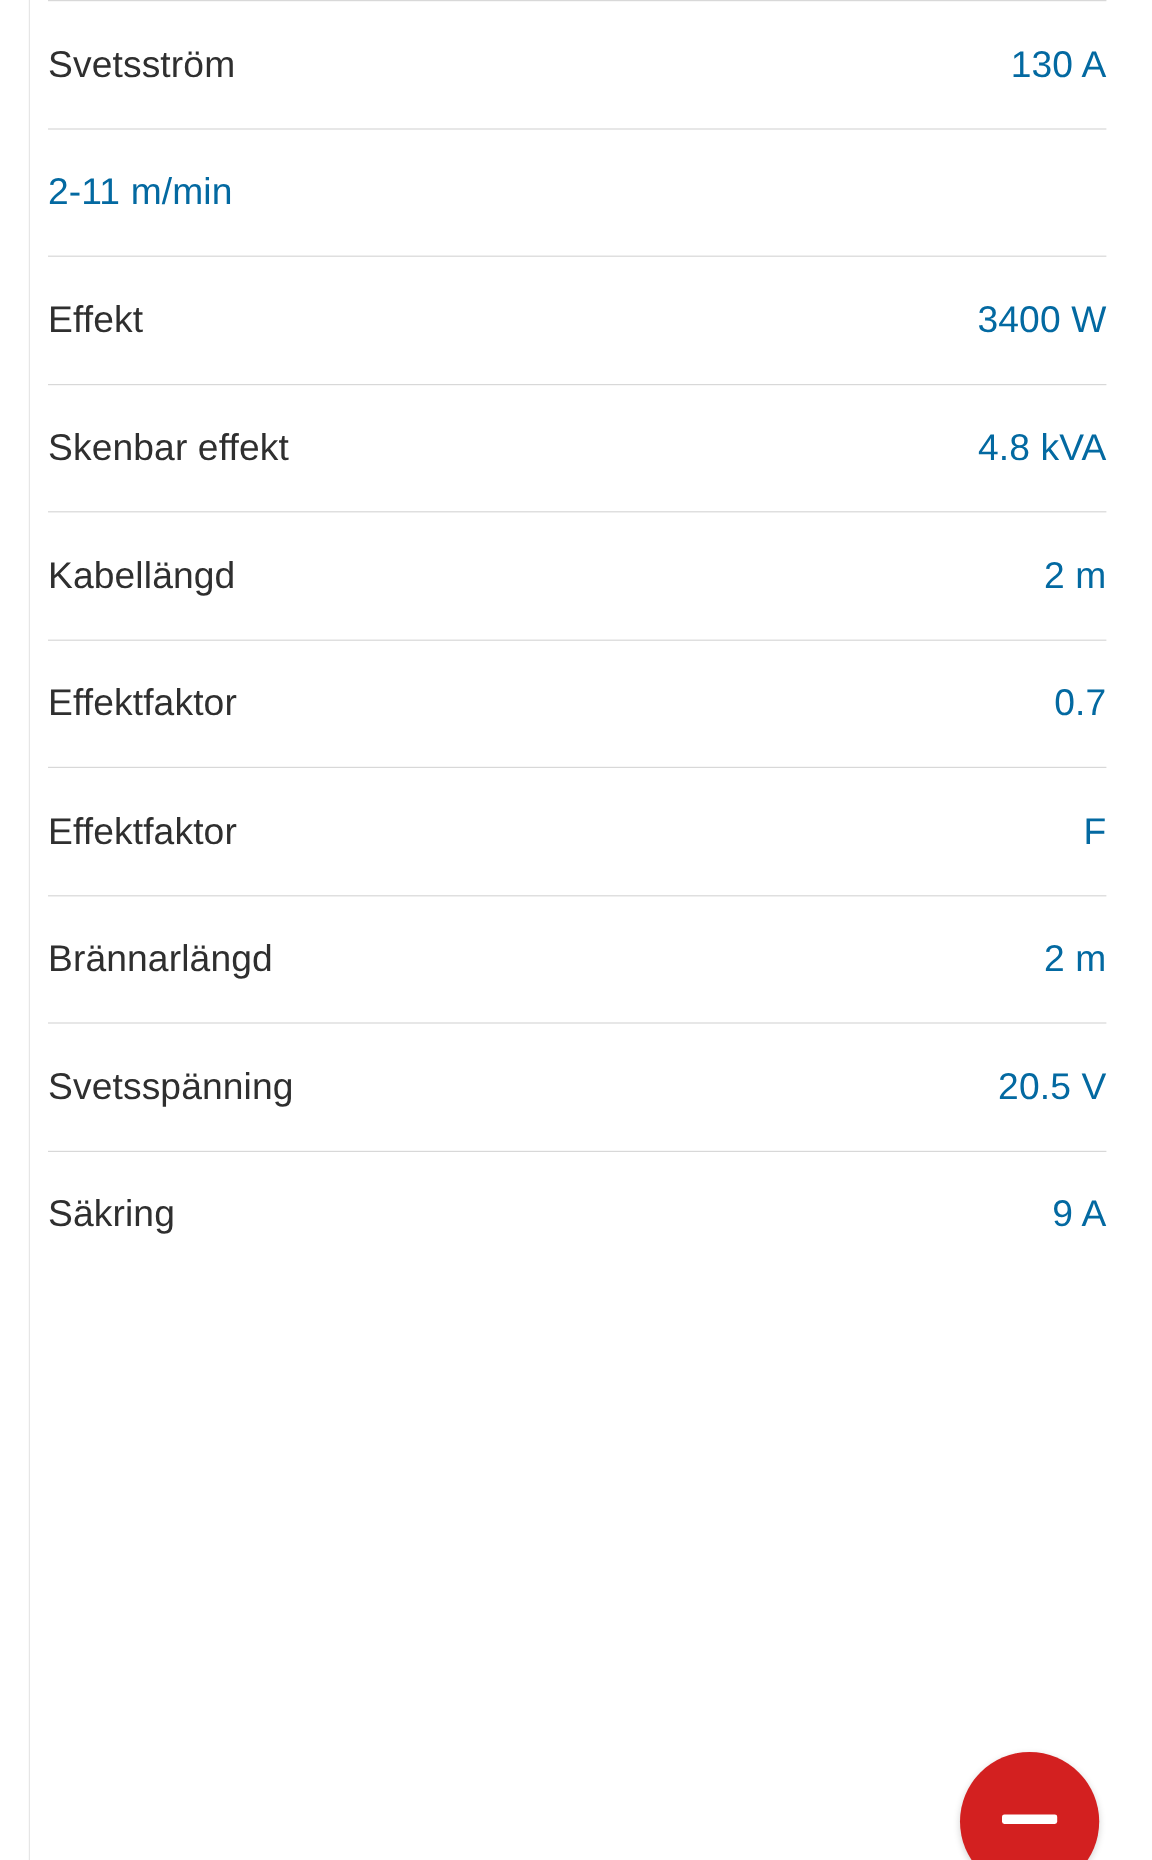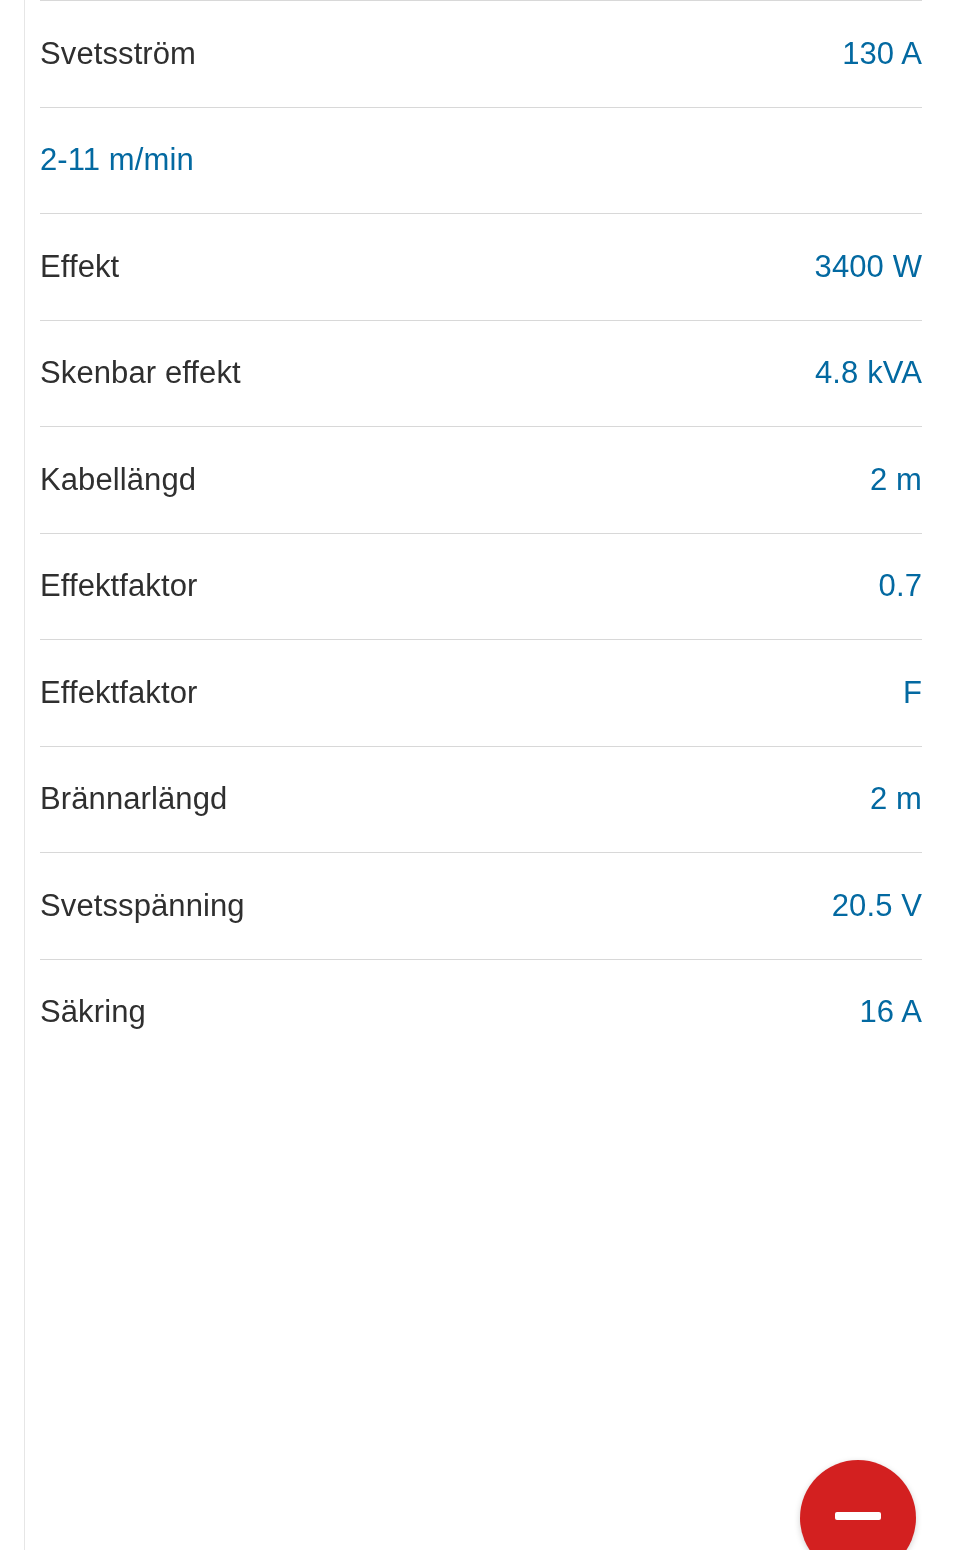--- a/index.html
+++ b/index.html
@@ -150,21 +150,21 @@
 
     <li class="spec-row">
       <span class="spec-label">Svetsspänning</span>
       <span class="spec-value">20.5 V</span>
     </li>
 
 
 
     <li class="spec-row">
       <span class="spec-label">Säkring</span>
-      <span class="spec-value">16 A</span>
+      <span class="spec-value">9 A</span>
     </li>
 
   </ul>
 
   <button class="fab">
     <span class="fab-glyph"></span>
   </button>
 
 </div>
 

